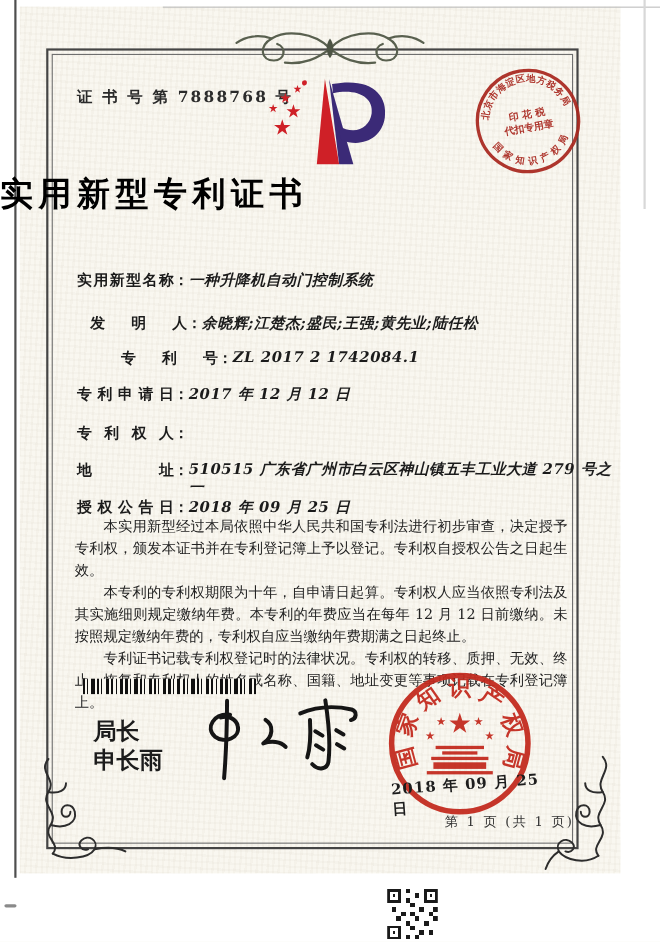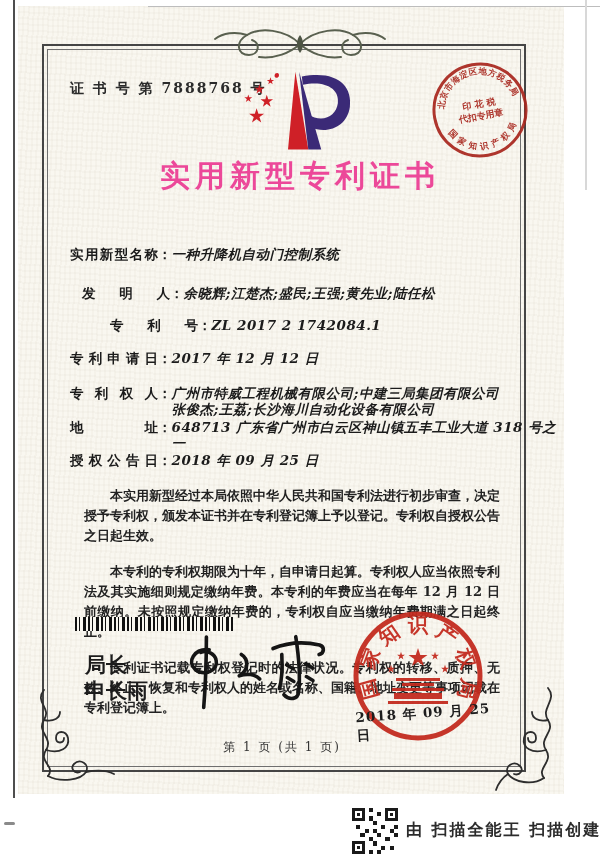--- a/index.html
+++ b/index.html
@@ -23,44 +23,44 @@
   .frame-inner{position:absolute;inset:3px;border:1px solid #6f6f6f;}
 
   .flourish{position:absolute;pointer-events:none;}
 
   .cert-number{position:absolute;left:70px;top:80px;font-size:14px;font-weight:600;letter-spacing:2px;color:#2a2a2a;}
 
   .logo{position:absolute;left:240px;top:66px;}
 
   .small-seal{position:absolute;left:430px;top:60px;width:100px;height:100px;transform:rotate(-10deg);opacity:.92;}
 
-  .title{position:absolute;left:0;top:156px;width:600px;text-align:center;font-size:30px;font-weight:700;letter-spacing:5px;color:#ec4899;}
+  .title{position:absolute;left:0;top:156px;width:600px;text-align:left;font-size:30px;font-weight:700;letter-spacing:5px;color:#000000;}
 
   .fields{position:absolute;left:70px;top:246px;width:450px;font-size:13.5px;font-weight:700;color:#1b1b1b;}
   .f-row{position:absolute;left:0;white-space:nowrap;}
   .f-label{display:inline-block;width:88px;text-align:justify;text-align-last:justify;vertical-align:top;}
   .f-colon{display:inline-block;vertical-align:top;}
   .f-val{display:inline-block;vertical-align:top;letter-spacing:.5px;font-style:italic;}
   .f-val .vline{display:block;line-height:16px;}
   .f-grant-no{position:absolute;left:262px;top:0;white-space:nowrap;}
 
   .paras{position:absolute;left:68px;top:470px;width:448px;font-size:13px;line-height:20px;color:#222222;font-weight:500;}
-  .paras p{margin:16px;text-indent:2em;text-align:justify;font-weight:bold;}
+  .paras p{margin:0;text-indent:2em;text-align:justify;}
 
   .barcode{position:absolute;left:75px;top:617px;width:158px;height:14px;
     background:repeating-linear-gradient(90deg,#101010 0 2px,#f9f7f0 2px 4px,#101010 4px 5px,#f9f7f0 5px 8px,#101010 8px 11px,#f9f7f0 11px 13px);}
 
   .officer{position:absolute;left:85px;top:652px;font-size:21px;font-weight:700;color:#1c1c1c;line-height:26px;}
 
   .signature{position:absolute;left:172px;top:626px;}
 
   .big-seal{position:absolute;left:348px;top:606px;opacity:.94;}
   .seal-date{position:absolute;left:356px;top:704px;width:150px;font-size:13.5px;font-weight:700;letter-spacing:1px;color:#1d1d1d;transform:rotate(-4deg);}
 
-  .footer-page{position:absolute;left:42px;top:739px;width:480px;text-align:center;font-size:12px;letter-spacing:2px;color:#333333;}
+  .footer-page{position:absolute;left:42px;top:739px;width:480px;text-align:right;font-size:12px;letter-spacing:2px;color:#333333;}
 
   .scan-credit{position:absolute;left:352px;top:808px;width:246px;height:48px;}
   .scan-credit .qr{position:absolute;left:0;top:0;}
   .scan-credit .credit-text{position:absolute;left:54px;top:12px;font-family:"DejaVu Sans","Liberation Sans",sans-serif;font-size:16px;font-weight:600;letter-spacing:2px;color:#2b2b2b;white-space:nowrap;}
 </style>
 </head>
 <body>
 
 <div class="stage">
 
@@ -149,24 +149,24 @@
     <div class="f-row" style="top:39px;margin-left:12px;">
       <span class="f-label">发明人</span><span class="f-colon">：</span><span class="f-val">余晓辉;江楚杰;盛民;王强;黄先业;陆任松</span>
     </div>
     <div class="f-row" style="top:71px;margin-left:40px;">
       <span class="f-label">专利号</span><span class="f-colon">：</span><span class="f-val">ZL 2017 2 1742084.1</span>
     </div>
     <div class="f-row" style="top:104px;">
       <span class="f-label">专利申请日</span><span class="f-colon">：</span><span class="f-val">2017 年 12 月 12 日</span>
     </div>
     <div class="f-row" style="top:139px;">
-      <span class="f-label">专利权人</span><span class="f-colon">：</span><span class="f-val"><span class="vline">广州市特威工程机械有限公司;中建三局集团有限公司</span><span class="vline">张俊杰;王荔;长沙海川自动化设备有限公司</span></span>
+      <span class="f-label">专利权人</span><span class="f-colon">：</span>
     </div>
     <div class="f-row" style="top:173px;">
-      <span class="f-label">地址</span><span class="f-colon">：</span><span class="f-val"><span class="vline">648713 广东省广州市白云区神山镇五丰工业大道 318 号之</span><span class="vline">一</span></span>
+      <span class="f-label">地址</span><span class="f-colon">：</span><span class="f-val"><span class="vline">510515 广东省广州市白云区神山镇五丰工业大道 279 号之</span><span class="vline">一</span></span>
     </div>
     <div class="f-row" style="top:206px;width:450px;">
       <span class="f-label">授权公告日</span><span class="f-colon">：</span><span class="f-val">2018 年 09 月 25 日</span>
     </div>
   </div>
 
   <div class="paras">
     <p>本实用新型经过本局依照中华人民共和国专利法进行初步审查，决定授予专利权，颁发本证书并在专利登记簿上予以登记。专利权自授权公告之日起生效。</p>
     <p>本专利的专利权期限为十年，自申请日起算。专利权人应当依照专利法及其实施细则规定缴纳年费。本专利的年费应当在每年 12 月 12 日前缴纳。未按照规定缴纳年费的，专利权自应当缴纳年费期满之日起终止。</p>
     <p>专利证书记载专利权登记时的法律状况。专利权的转移、质押、无效、终止、恢复和专利权人的姓名或名称、国籍、地址变更等事项记载在专利登记簿上。</p>
@@ -246,16 +246,15 @@
         <rect x="10" y="6" width="1" height="1"></rect>
           <rect x="4" y="7" width="1" height="1"></rect>
         <rect x="8" y="7" width="1" height="1"></rect>
           <rect x="5" y="8" width="1" height="1"></rect>
         <rect x="7" y="9" width="1" height="1"></rect>
           <rect x="9" y="9" width="1" height="1"></rect>
         <rect x="4" y="10" width="1" height="1"></rect>
           <rect x="6" y="10" width="1" height="1"></rect>
       </g>
     </svg>
-    <div class="credit-text">由 扫描全能王 扫描创建</div>
   </div>
 
 </div>
 
 </body></html>

